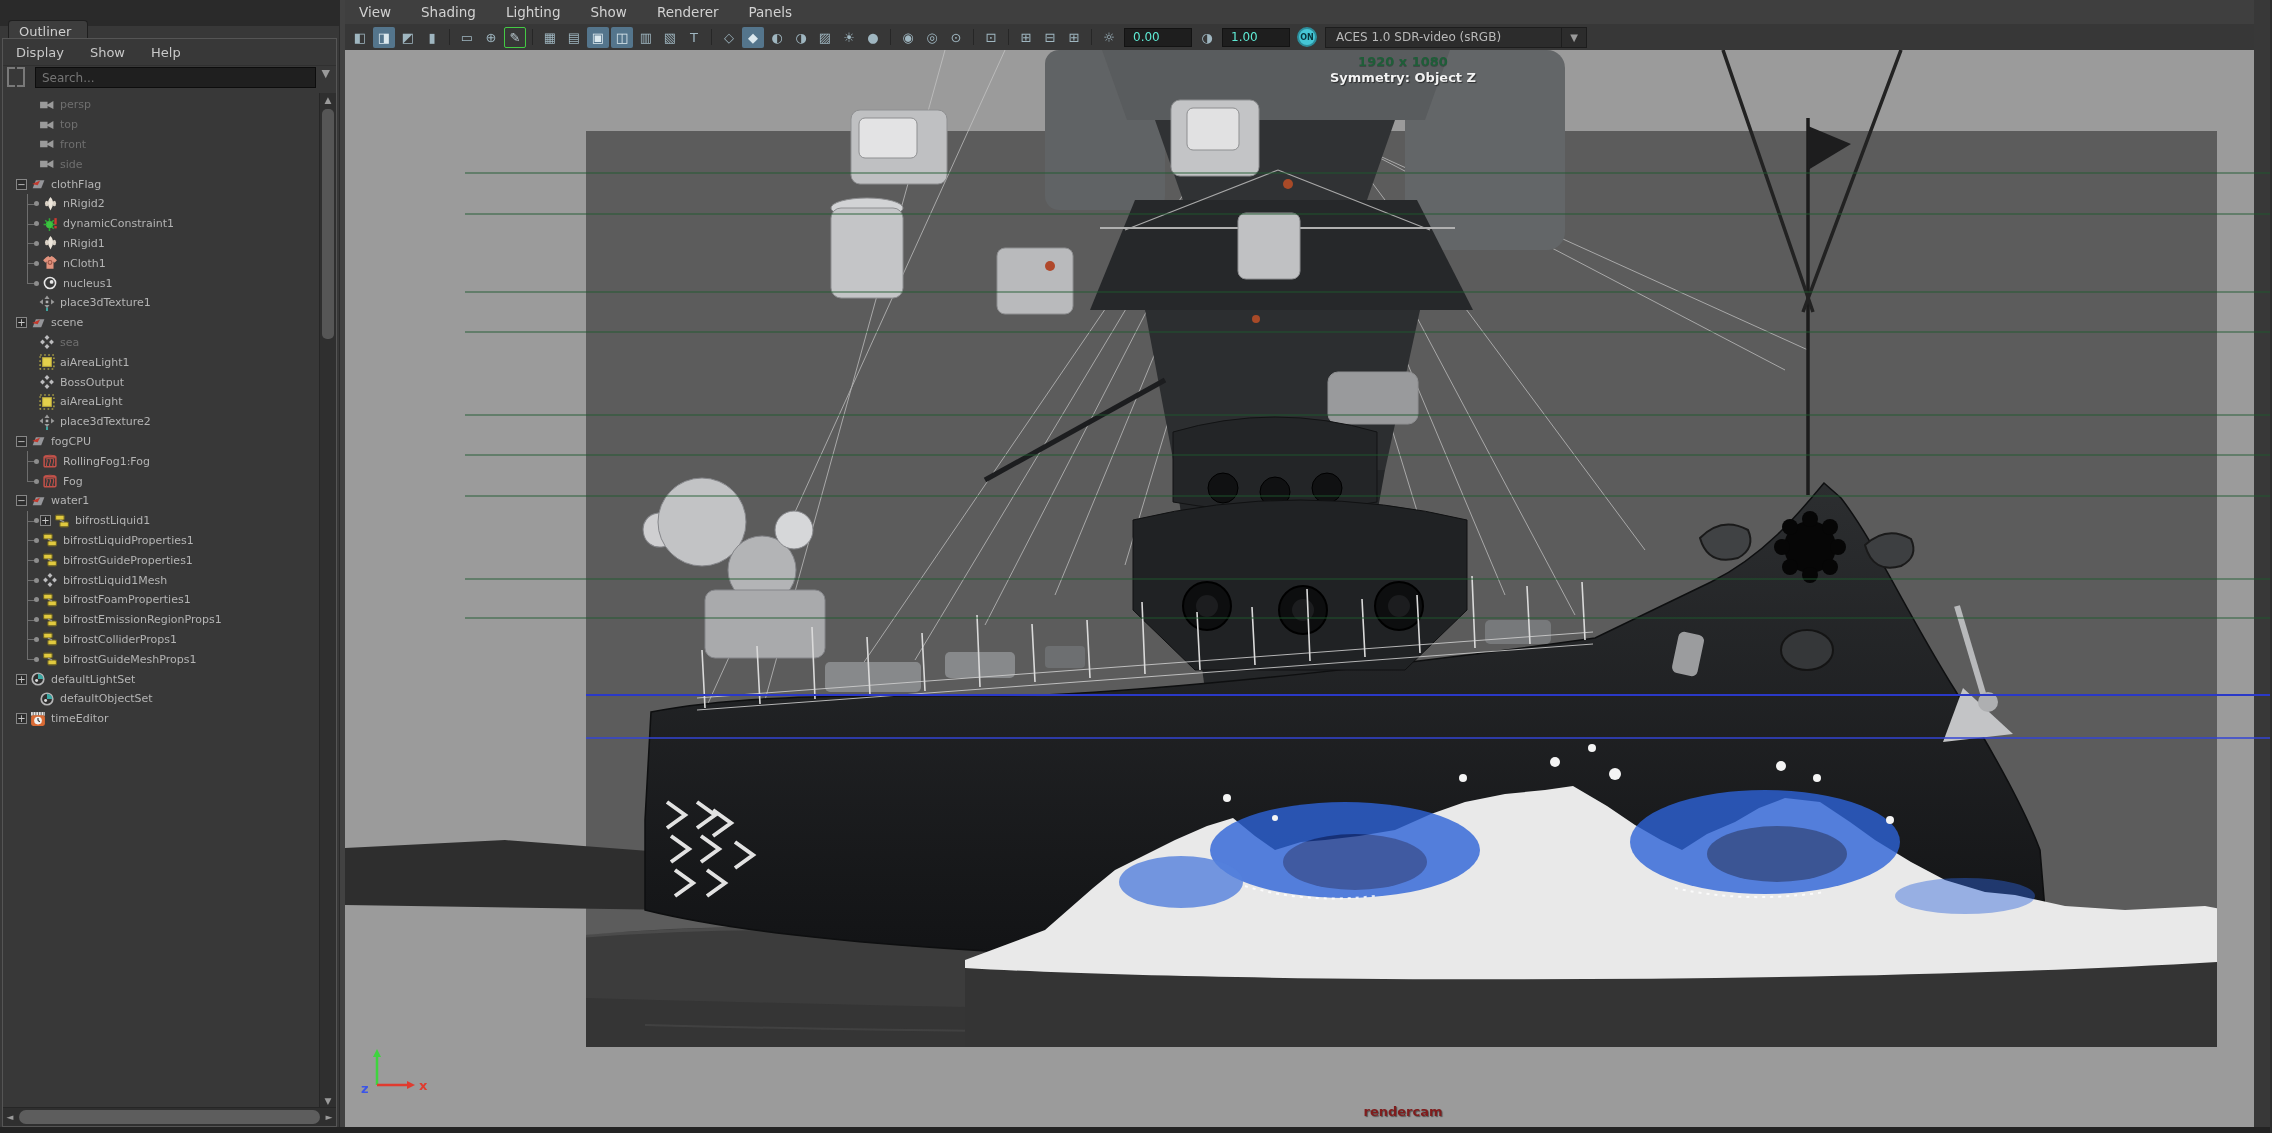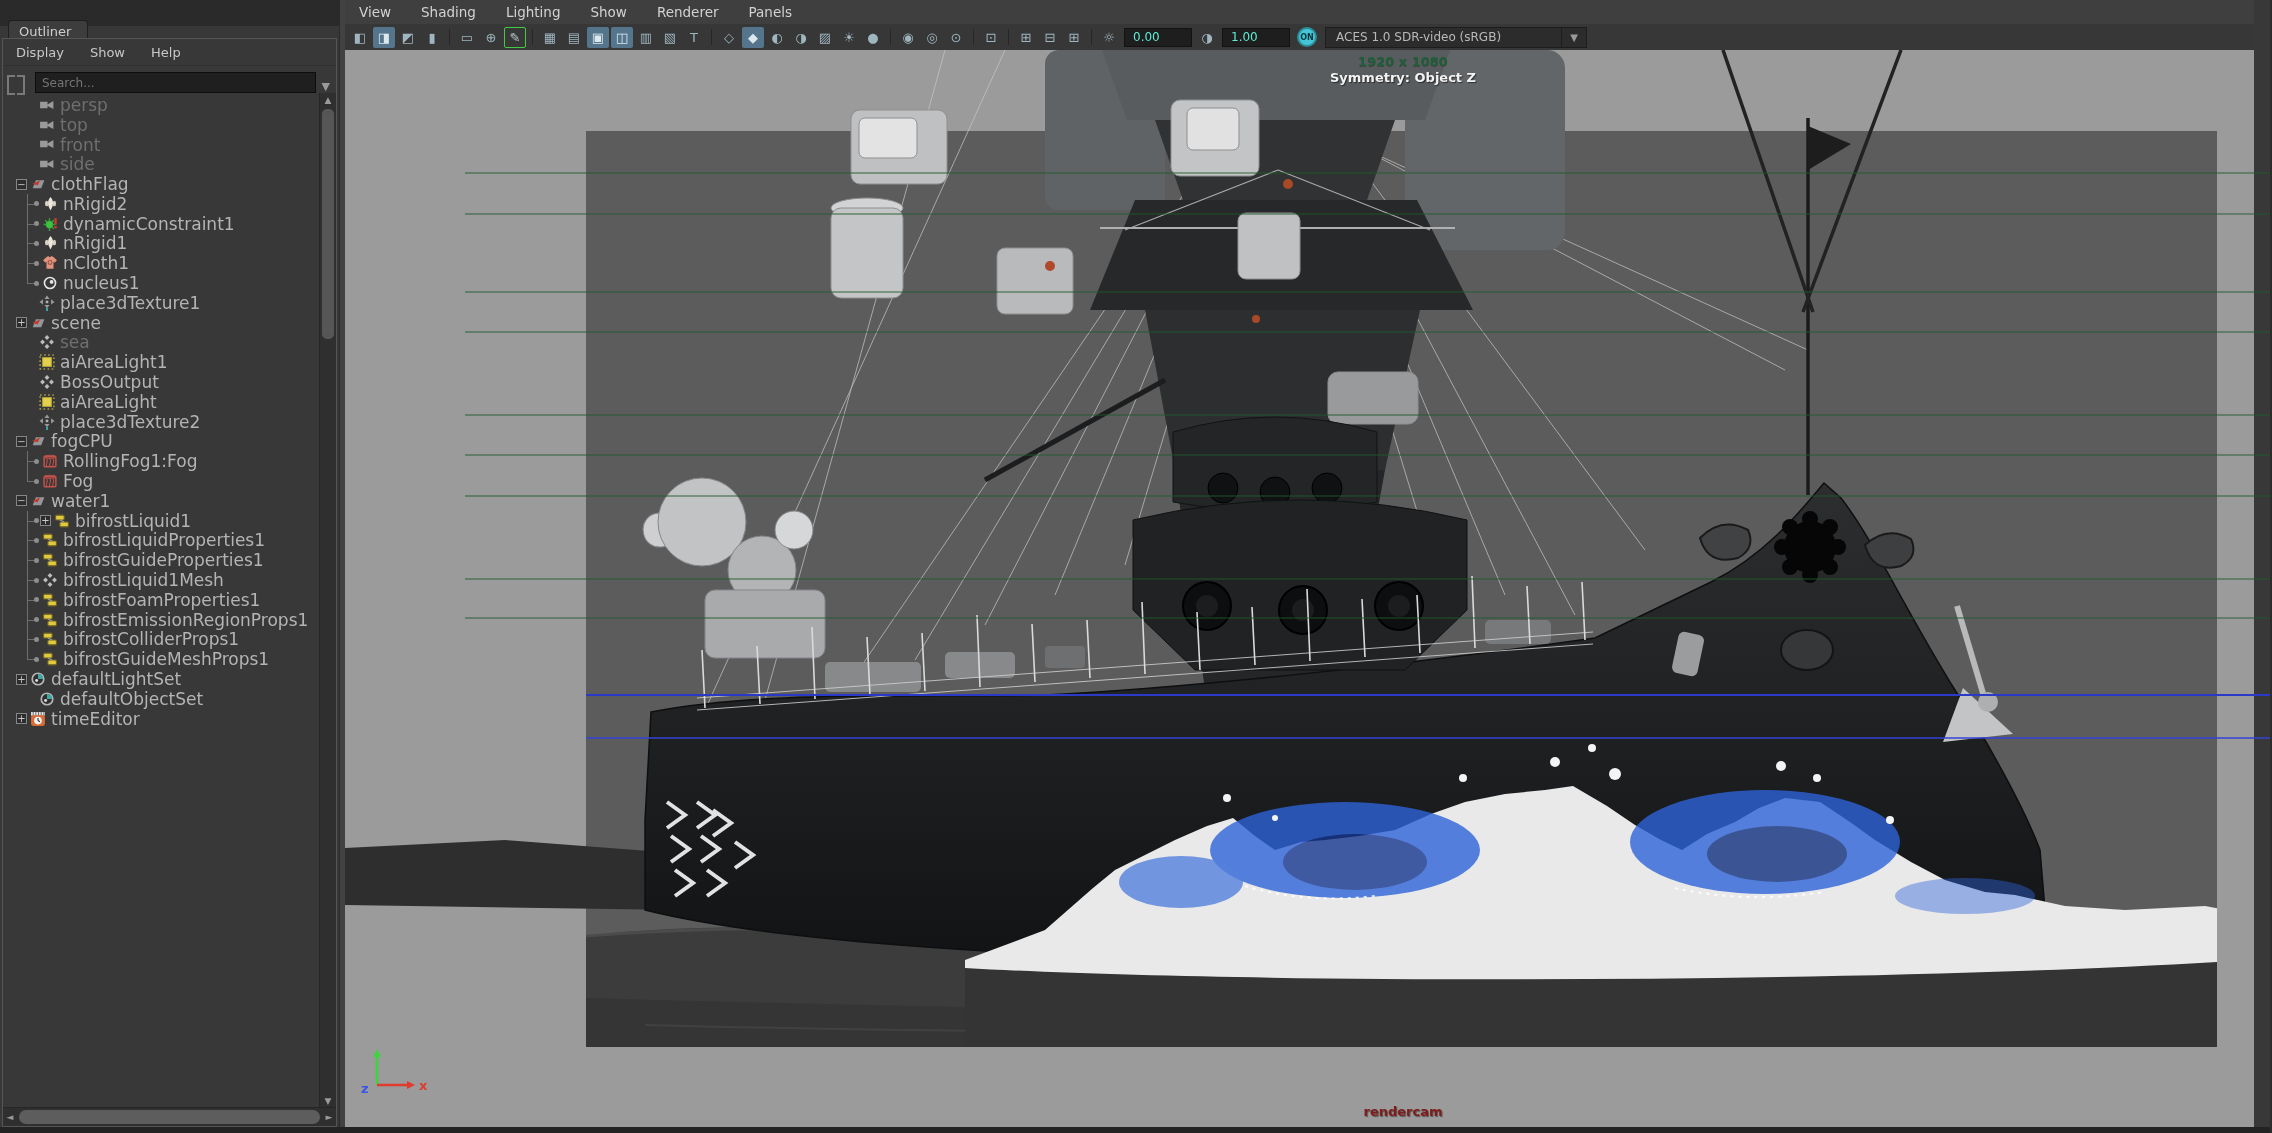--- a/index.html
+++ b/index.html
@@ -8,31 +8,31 @@
 
   
   #outliner{position:absolute;left:0;top:0;width:339px;height:1133px;background:#383838;}
   #ol-tabbar{height:26px;background:#2a2a2a;position:relative;}
   #ol-tab{position:absolute;left:8px;top:20px;padding:3px 16px 4px 10px;background:#3d3d3d;
           border:1px solid #1f1f1f;border-bottom:none;border-radius:4px 4px 0 0;
           color:#cfcfcf;font-size:13px;}
   #ol-body{position:absolute;left:2px;right:2px;top:26px;bottom:6px;border:1px solid #555;background:#383838;margin-top:12px;}
   #ol-menus{height:26px;display:flex;align-items:center;gap:26px;padding-left:13px;background:#383838;border-bottom:1px solid #303030;}
   #ol-menus span{color:#c8c8c8;font-size:13px;cursor:default;}
-  #ol-searchrow{height:26px;display:flex;align-items:flex-end;padding:1px 4px 1px 4px;gap:6px;}
+  #ol-searchrow{height:26px;display:flex;align-items:flex-start;padding:1px 4px 1px 4px;gap:6px;}
   #ol-filter{width:22px;height:18px;position:relative;opacity:.8;}
   #ol-filter:before,#ol-filter:after{content:'';position:absolute;width:6px;height:16px;border:2px solid #8a8a8a;}
   #ol-filter:before{left:0;border-right:none;}
   #ol-filter:after{right:4px;border-left:none;}
   #ol-search{flex:1;height:19px;background:#1f1f1f;border:1px solid #0d0d0d;color:#999;
              font-size:12px;padding:0 6px;font-family:"DejaVu Sans",sans-serif;}
   #ol-search-arrow{color:#9a9a9a;font-size:11px;padding-right:2px;}
   #tree{position:absolute;left:0;right:17px;top:54px;bottom:18px;overflow:hidden;padding-top:2px;}
   .trow{display:flex;align-items:center;height:19.8px;white-space:nowrap;}
-  .trow .lbl{font-size:17px;color:#b4b4b4;margin-left:5px;}
+  .trow .lbl{font-size:11px;color:#b4b4b4;margin-left:5px;}
   .trow.grey .lbl{color:#6f6f6f;}
   .sp{display:inline-block;height:1px;}
   .exp{width:11px;height:11px;box-sizing:border-box;border:1px solid #868686;background:#2d2d2d;
        color:#c8c8c8;font-size:10px;line-height:9px;text-align:center;margin-left:13px;flex:none;}
   .conn{position:relative;width:17px;align-self:stretch;margin-left:19px;flex:none;}
   .conn i{position:absolute;left:5px;top:0;bottom:0;border-left:1px solid #6e6e6e;}
   .conn.last i{bottom:50%;}
   .conn b{position:absolute;left:5px;top:50%;width:8px;border-top:1px solid #6e6e6e;}
   .conn u{position:absolute;left:12px;top:calc(50% - 2.5px);width:5px;height:5px;border-radius:50%;background:#8d8d8d;}
   .tico{width:16px;height:16px;flex:none;margin-left:3px;}

